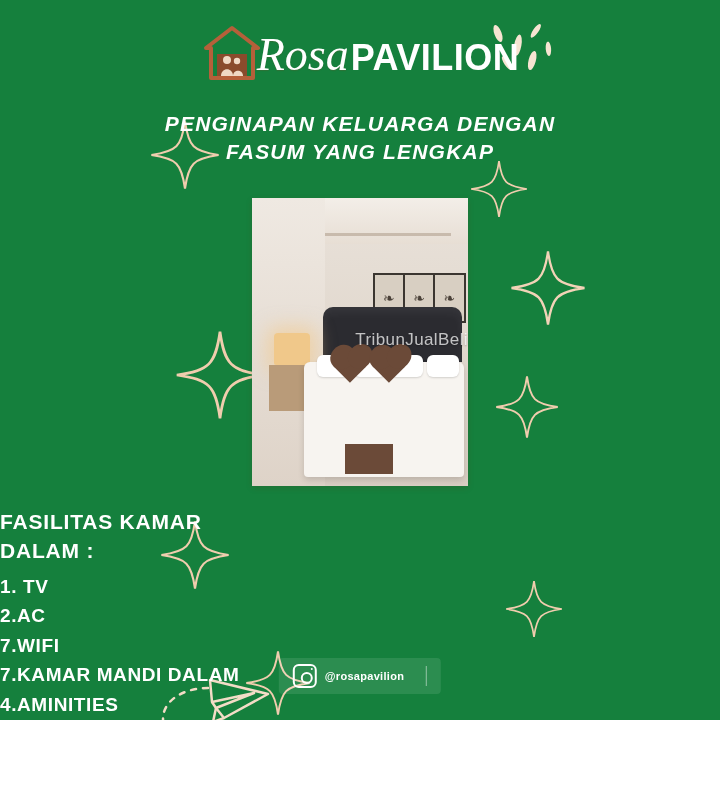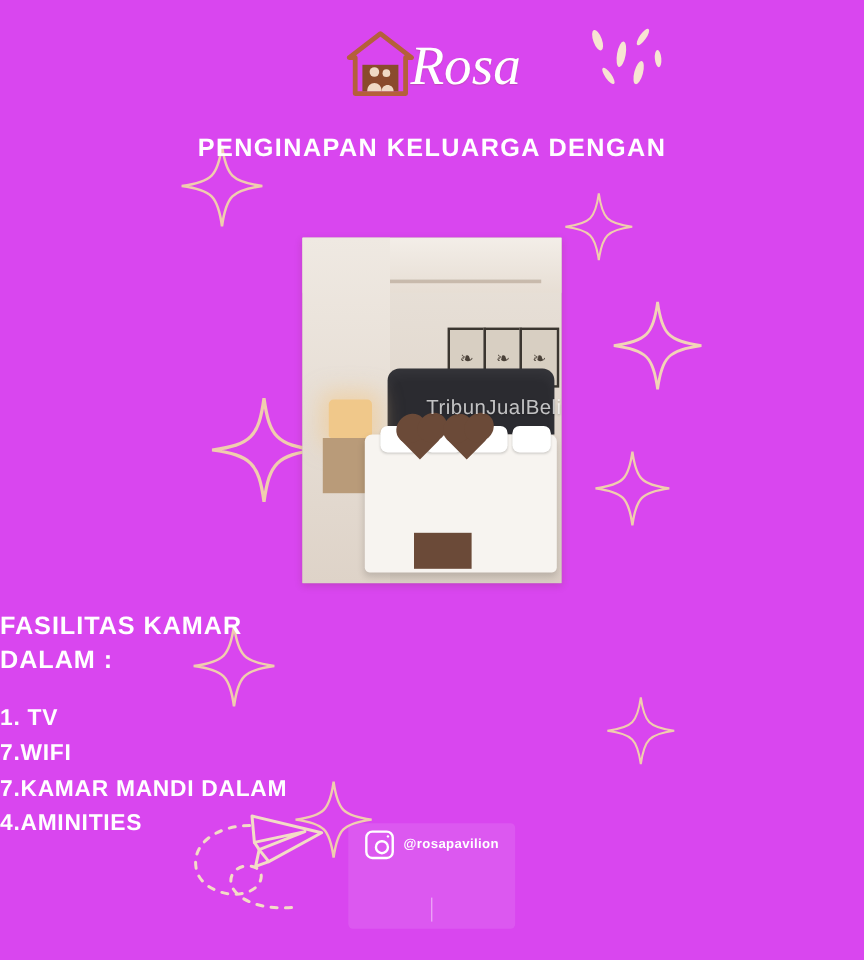--- a/index.html
+++ b/index.html
@@ -6,22 +6,22 @@
     margin: 0;
     padding: 0;
     background: #ffffff;
   }
   body {
     font-family: "Liberation Sans", sans-serif;
   }
   .poster {
     position: relative;
     width: 720px;
-    height: 800px;
-    background: #d946ef;
+    height: 720px;
+    background: #15803d;
     overflow: hidden;
   }
   
   .decor {
     position: absolute;
     inset: 0;
     pointer-events: none;
   }
   .decor svg { position: absolute; }
 
@@ -74,21 +74,21 @@
     left: 0;
     width: 100%;
     text-align: center;
     color: #ffffff;
     font-family: "Liberation Sans", sans-serif;
     font-weight: bold;
     font-size: 21px;
     letter-spacing: 1.2px;
     line-height: 1.35;
   }
-  .headline div { display: block; }
+  .headline div { display: block; font-style: italic; }
 
   
   .photo-frame {
     position: absolute;
     left: 252px;
     top: 198px;
     width: 216px;
     height: 288px;
     background: #cbbdb2;
     overflow: hidden;
@@ -208,43 +208,42 @@
     color: #ffffff;
     font-family: "Liberation Sans", sans-serif;
     font-weight: bold;
     letter-spacing: 0.8px;
   }
   .fac-title {
     font-size: 21px;
     line-height: 1.38;
   }
   .fac-list {
-    margin-top: 18px;
+    margin-top: 6px;
     list-style: none;
     padding: 0;
   }
   .fac-list li {
     font-size: 19px;
     line-height: 1.55;
     letter-spacing: 0.6px;
   }
 
   
   .contact {
     position: absolute;
     left: 50%;
     transform: translateX(-50%);
     bottom: 26px;
     display: flex;
     align-items: center;
-    gap: 32px;
+    gap: 22px;
     background: rgba(255,255,255,0.10);
     padding: 6px 14px;
     border-radius: 4px;
-    flex-direction: column;
   }
   .contact-item {
     display: flex;
     align-items: center;
     gap: 8px;
     color: #ffffff;
     font-size: 11px;
     font-weight: bold;
     letter-spacing: 0.3px;
   }
@@ -348,25 +347,27 @@
         <path d="M31 6 L57 26 L52 26 L52 56 L10 56 L10 26 L5 26 Z" fill="none" stroke="#b5603a" stroke-width="4" stroke-linejoin="round"></path>
         <rect x="16" y="32" width="30" height="22" fill="#8a4b2c"></rect>
         <circle cx="26" cy="38" r="4" fill="#f0d9c4"></circle>
         <circle cx="36" cy="39" r="3.2" fill="#f0d9c4"></circle>
         <path d="M20 54 C20 45 32 45 32 54 Z" fill="#f0d9c4"></path>
         <path d="M32 54 C32 47 42 47 42 54 Z" fill="#f0d9c4"></path>
       </svg>
     </div>
     <div class="brand">
       <span class="brand-rosa">Rosa</span>
+      <span class="brand-pavilion">PAVILION</span>
     </div>
   </div>
 
   <div class="headline">
     <div>PENGINAPAN KELUARGA DENGAN</div>
+    <div>FASUM YANG LENGKAP</div>
   </div>
 
   <div class="photo-frame">
     <div class="room">
       <div class="ceiling"></div>
       <div class="ceiling-line"></div>
       <div class="wall-left"></div>
 
       <div class="art" style="left:56%;width:13%;height:16%;">
         <span>❧</span>
@@ -397,20 +398,21 @@
 
       <div class="watermark">TribunJualBeli</div>
     </div>
   </div>
 
   <div class="facilities">
     <div class="fac-title">FASILITAS KAMAR</div>
     <div class="fac-title">DALAM :</div>
     <ul class="fac-list">
       <li>1. TV</li>
+      <li>2.AC</li>
       <li>7.WIFI</li>
       <li>7.KAMAR MANDI DALAM</li>
       <li>4.AMINITIES</li>
     </ul>
   </div>
 
   <div class="contact">
     <div class="contact-item">
       <span class="ig-glyph"></span>
       <span>@rosapavilion</span>

